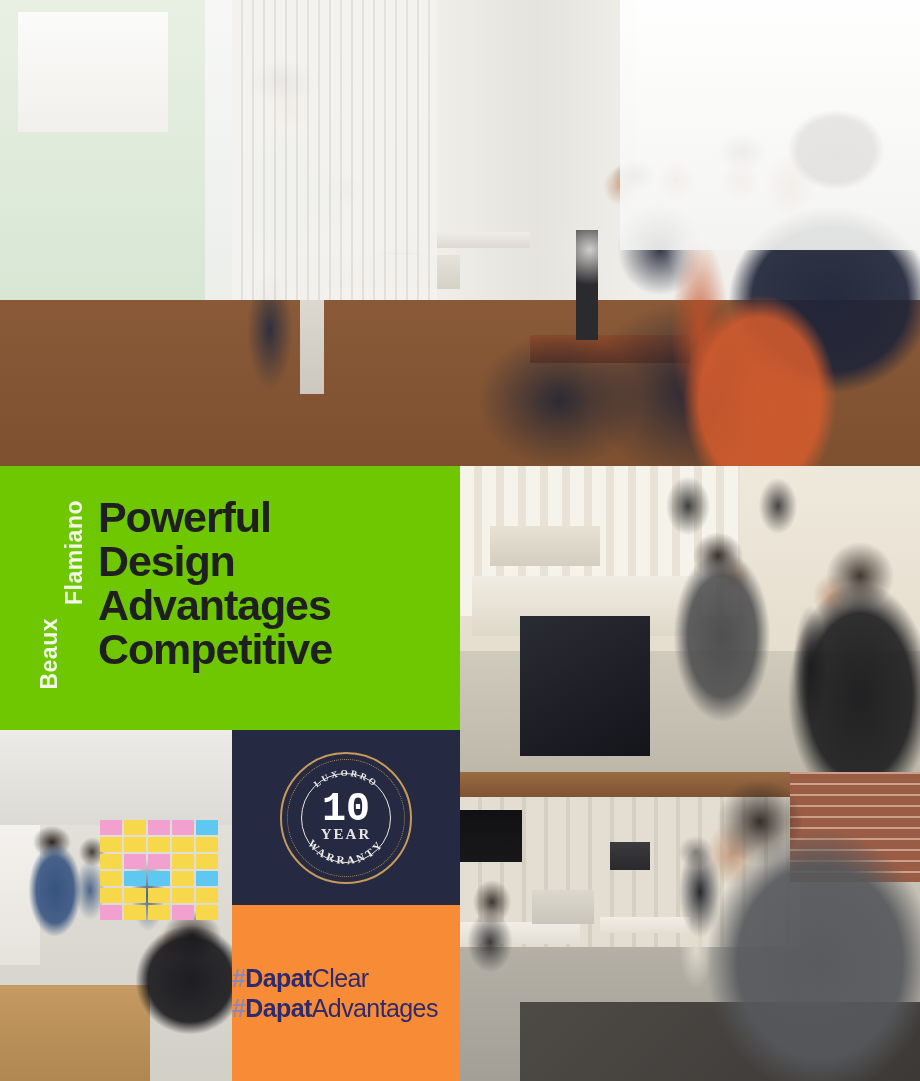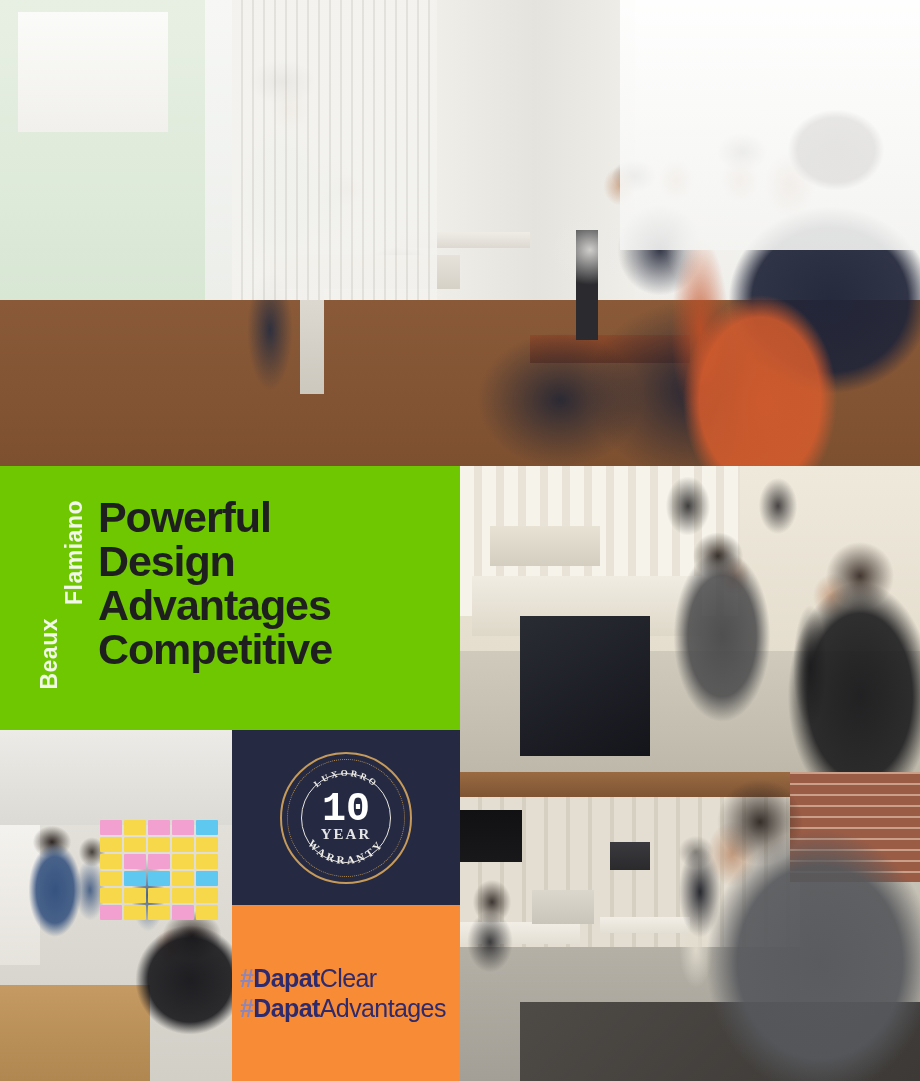--- a/index.html
+++ b/index.html
@@ -193,21 +193,21 @@
     font-family:"Liberation Serif", serif;
     fill:#f0eee8;font-size:9px;letter-spacing:2.6px;font-weight:bold;
   }
   .arc-text text.bottom{font-size:11px;letter-spacing:3.2px;}
 
   
   #hash-panel{
     left:232px;top:905px;width:228px;height:176px;
     background:var(--orange,#f78b36);
     display:flex;flex-direction:column;justify-content:center;
-    padding-left:8px;box-sizing:border-box;
+    padding-left:0;box-sizing:border-box;
   }
   .hash-line{
     font-size:25px;line-height:1.22;white-space:nowrap;letter-spacing:-.6px;
     color:#2e2a6e;
   }
   .hash-sym{color:#8b86bb;font-weight:bold;}
   .hash-bold{font-weight:bold;color:#2e2a6e;}
   .hash-rest{font-weight:normal;color:#2e2a6e;}
 
   

